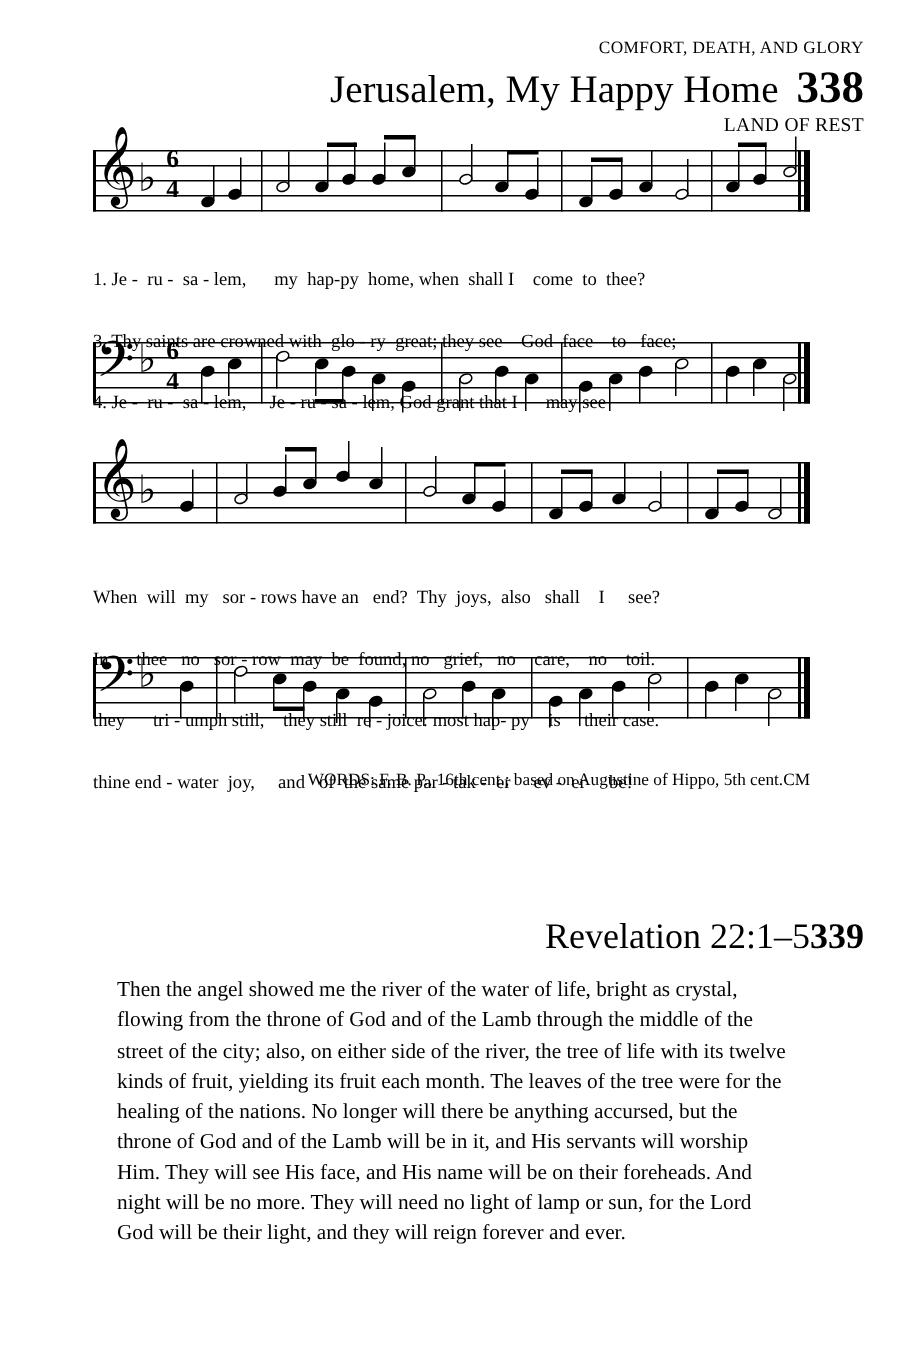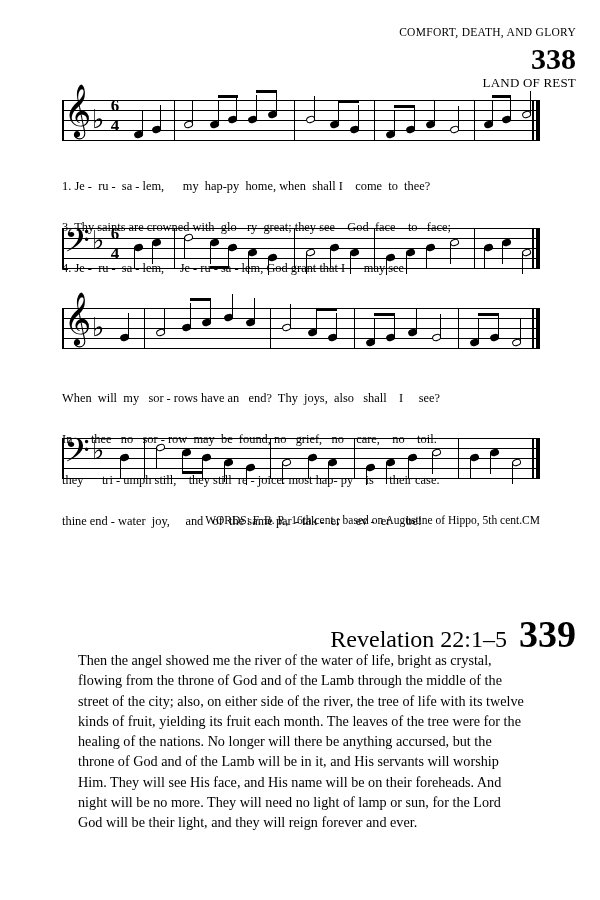--- a/index.html
+++ b/index.html
@@ -181,27 +181,27 @@
     justify-content: flex-end;
   }
 
   
   .reading-title-row {
     position: absolute;
     right: 24px;
     top: 612px;
     display: flex;
     align-items: baseline;
-    gap: 12px;
+    gap: 0;
   }
   .reading-title {
     font-size: 24px;
   }
   .reading-number {
-    font-size: 38px;
+    font-size: 24px;
     font-weight: bold;
     text-align: center;
   }
   .reading-body {
     position: absolute;
     left: 78px;
     width: 450px;
     top: 650px;
     font-size: 14.2px;
     line-height: 20.3px;
@@ -209,20 +209,21 @@
   }
 </style>
 </head>
 <body>
 
 <div class="page">
 
   <div class="section-label">COMFORT, DEATH, AND GLORY</div>
 
   <div class="hymn-title-row">
+    <span class="hymn-title">Jerusalem, My Happy Home</span>
     <span class="hymn-number">338</span>
   </div>
 
   <div class="tune-name">LAND OF REST</div>
 
   <div class="system" style="top:100px;">
     <div class="staff">
       <div class="line"></div>
         <div class="line"></div>
         <div class="line"></div>

